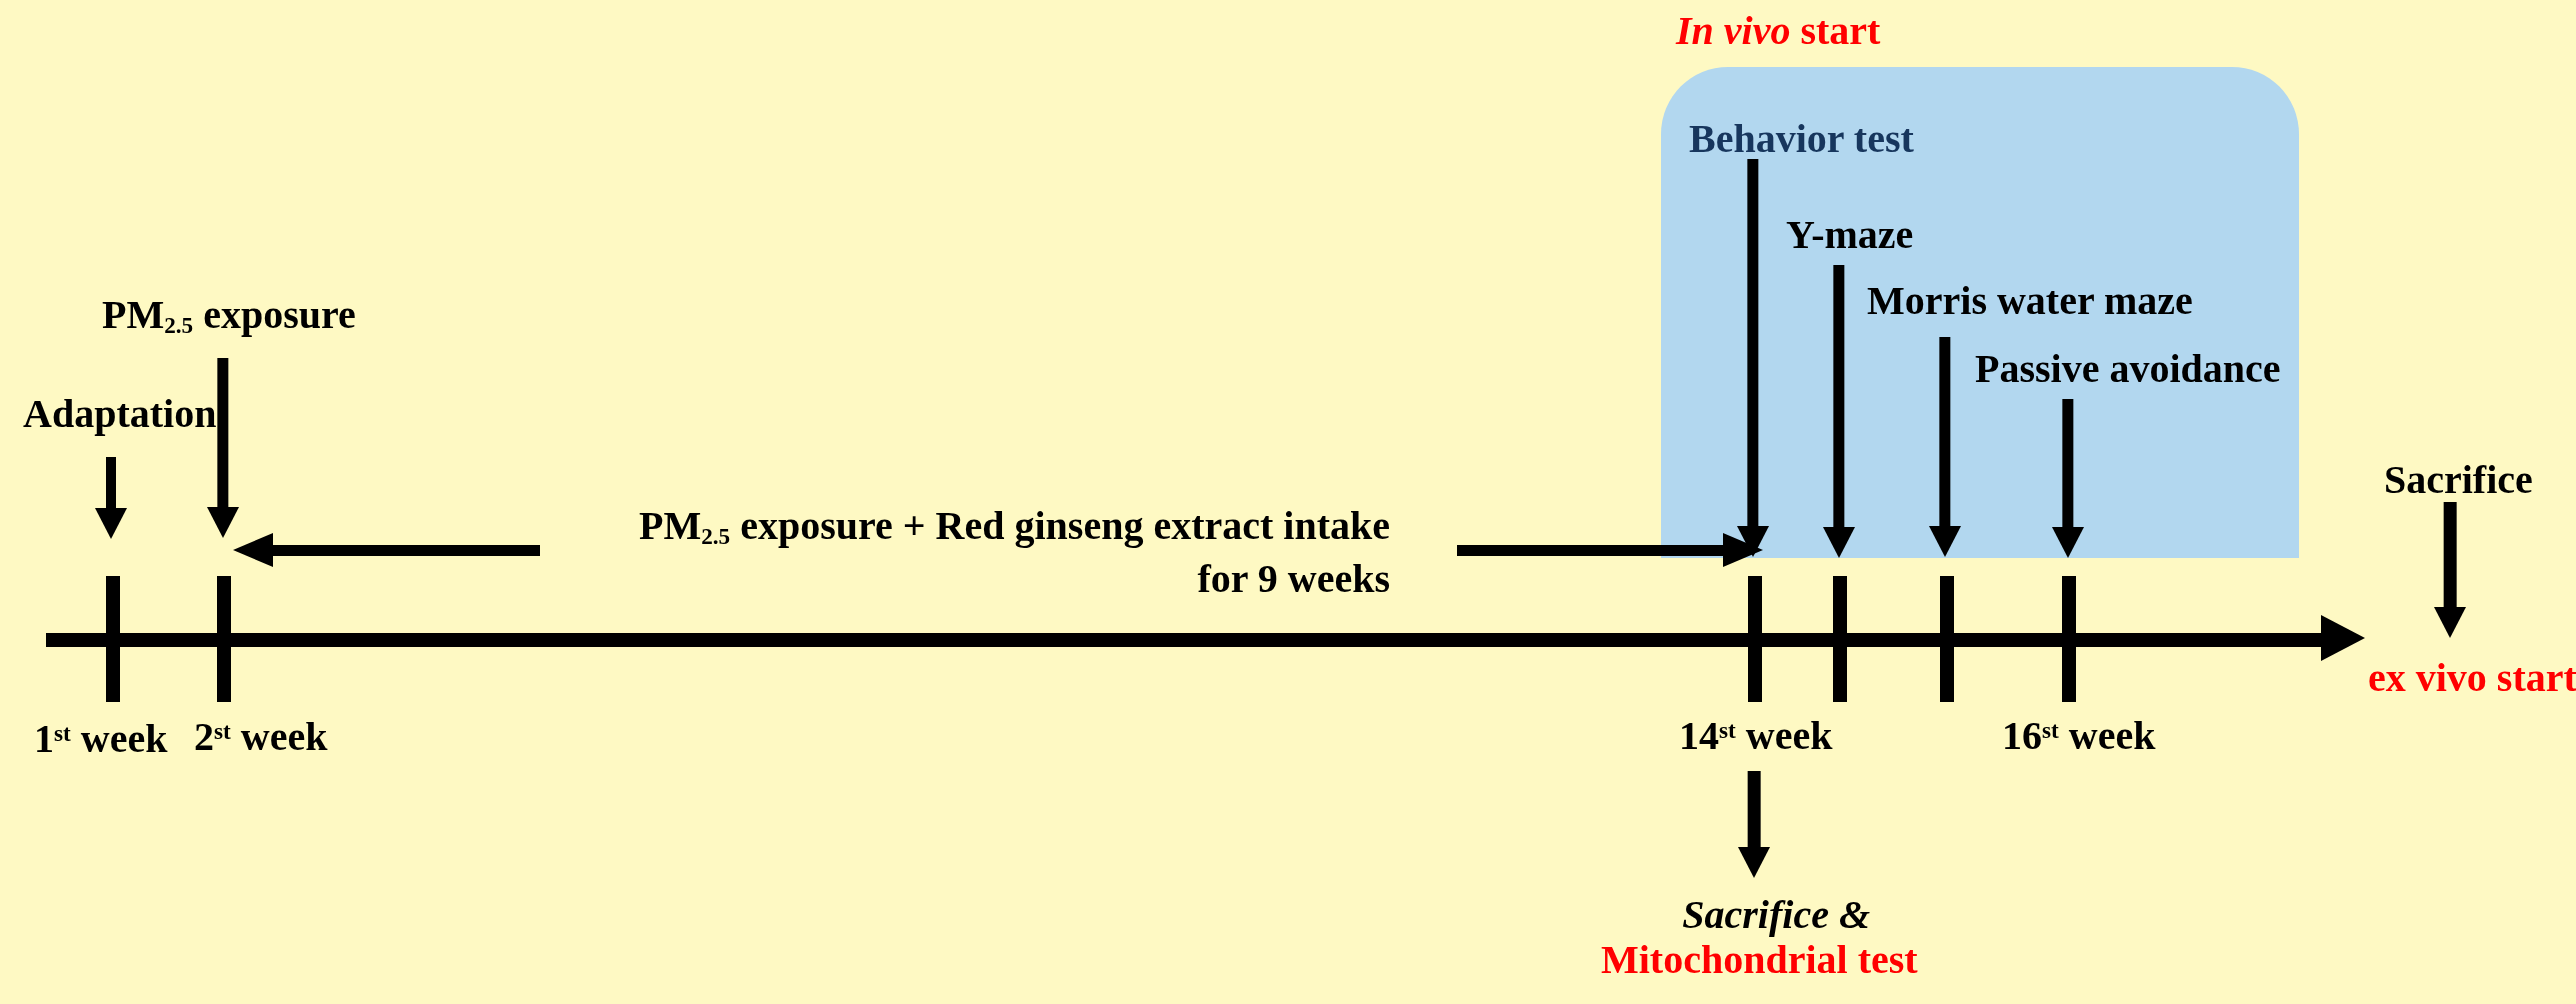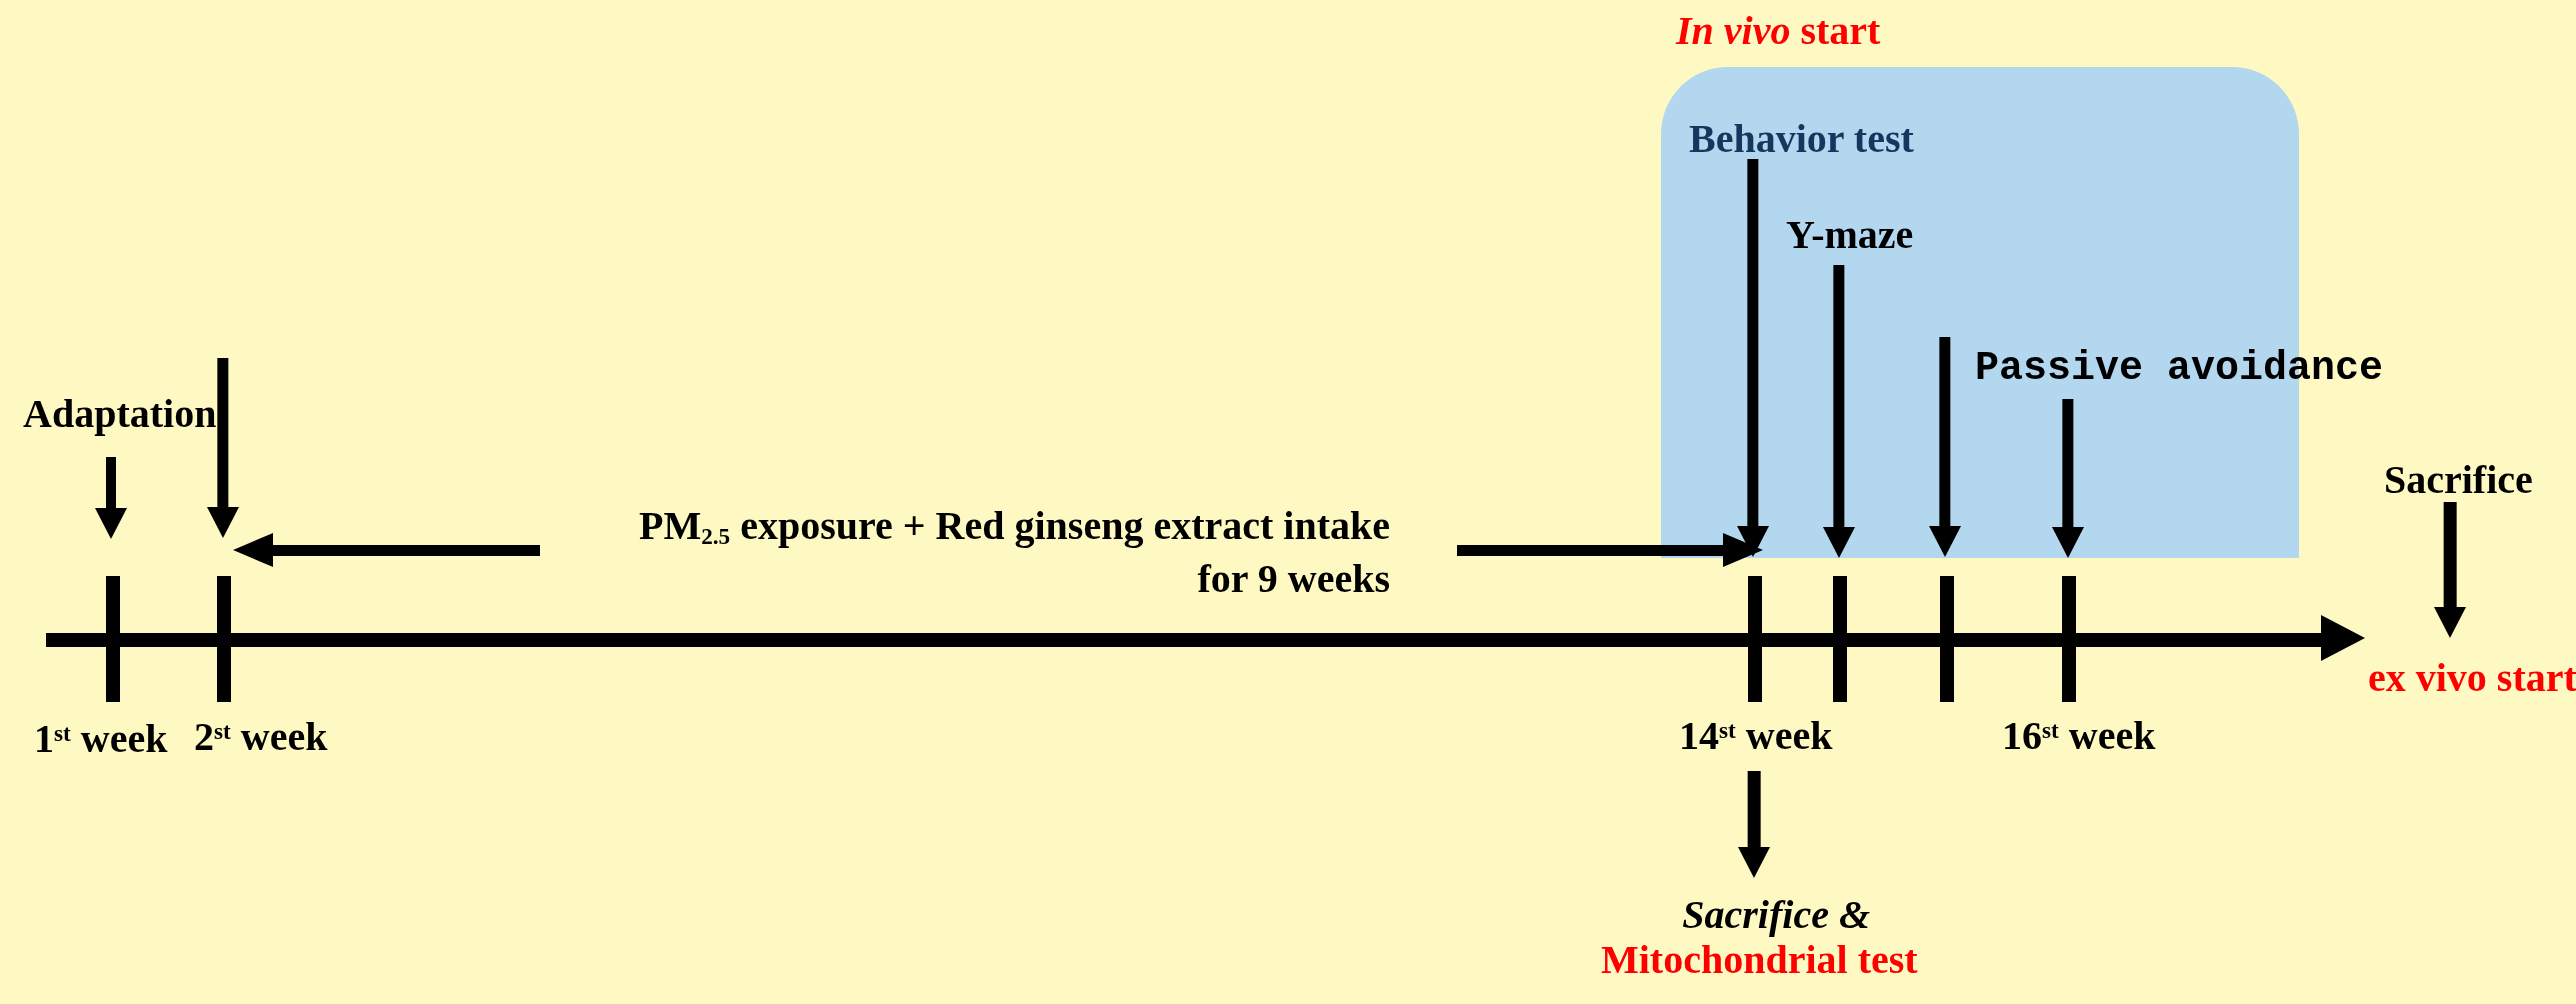--- a/index.html
+++ b/index.html
@@ -68,39 +68,41 @@
 <body>
 
 <div id="canvas">
 
   <div class="bluebox"></div>
 
   <div class="lbl red" style="left:1676px;top:8.5px;"><span class="ital">In vivo</span><span> start</span></div>
 
   <div class="lbl navy" style="left:1689px;top:117px;">Behavior test</div>
   <div class="lbl" style="left:1786px;top:213px;">Y-maze</div>
-  <div class="lbl" style="left:1975px;top:347px;font-family:Liberation Mono, monospace;">Passive avoidance</div>
+  <div class="lbl" style="left:1867px;top:279px;">Morris water maze</div>
+  <div class="lbl" style="left:1975px;top:347px;">Passive avoidance</div>
 
   <div class="shape" style="left:1737px;top:159px;width:32px;height:399px;">
     <div class="vshaft" style="top:0;height:367px;"></div>
     <div class="vhead" style="top:367px;"></div>
   </div>
   <div class="shape" style="left:1823px;top:265px;width:32px;height:293px;">
     <div class="vshaft" style="top:0;height:262px;"></div>
     <div class="vhead" style="top:262px;"></div>
   </div>
   <div class="shape" style="left:1929px;top:337px;width:32px;height:220px;">
     <div class="vshaft" style="top:0;height:189px;"></div>
     <div class="vhead" style="top:189px;"></div>
   </div>
   <div class="shape" style="left:2052px;top:399px;width:32px;height:159px;">
     <div class="vshaft" style="top:0;height:128px;"></div>
     <div class="vhead" style="top:128px;"></div>
   </div>
 
+  <div class="lbl" style="left:102px;top:293px;"><span>PM</span><sub>2.5</sub><span> exposure</span></div>
   <div class="lbl" style="left:23px;top:392px;">Adaptation</div>
 
   <div class="shape" style="left:95px;top:457px;width:32px;height:83px;">
     <div class="vshaft" style="top:0;height:51px;width:10px;"></div>
     <div class="vhead" style="top:51px;"></div>
   </div>
   <div class="shape" style="left:207px;top:358px;width:32px;height:181px;">
     <div class="vshaft" style="top:0;height:149px;"></div>
     <div class="vhead" style="top:149px;"></div>
   </div>

